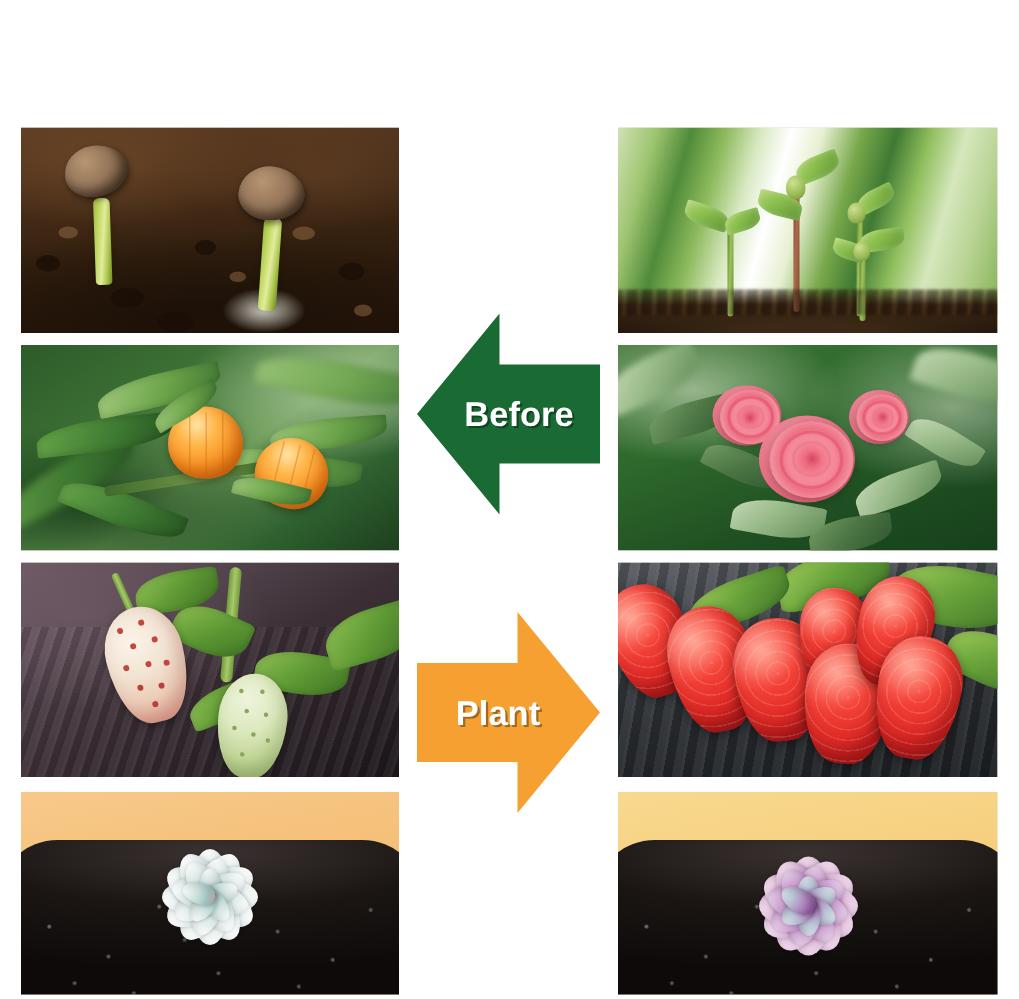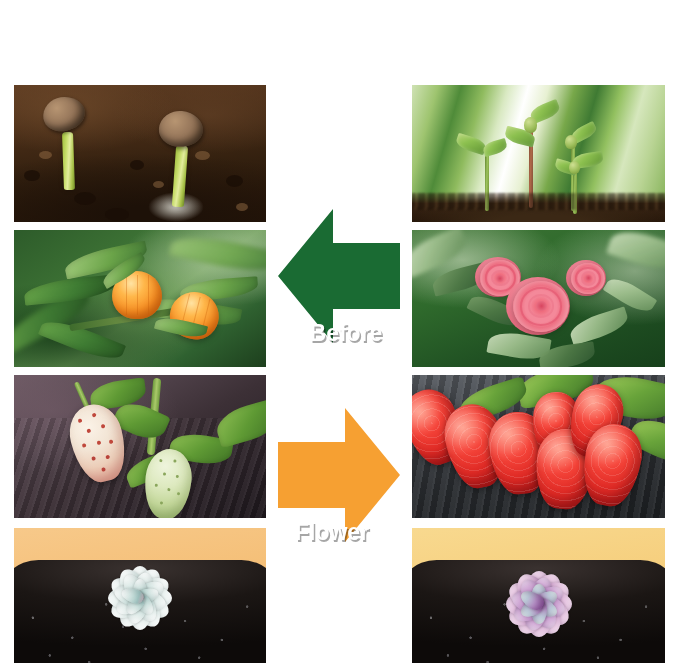--- a/index.html
+++ b/index.html
@@ -353,21 +353,21 @@
 
   
   .s-suc-purple {
     background: linear-gradient(170deg, #f8d98f 0%, #f6cf7e 45%, #f4c974 100%);
   }
 
   
   .arrow {
     position: absolute;
     display: flex;
-    align-items: flex-end;
+    align-items: center;
     justify-content: center;
   }
   .arrow svg { position: absolute; inset: 0; width: 100%; height: 100%; }
   .arrow-text {
     position: relative;
     z-index: 2;
     color: #ffffff;
     font-size: 23px;
     font-weight: bold;
     text-shadow: 1.5px 1.5px 0 rgba(0,0,0,.35);
@@ -644,16 +644,16 @@
     <svg viewBox="0 0 122 142" preserveAspectRatio="none">
       <polygon points="0,71 55,4 55,38 122,38 122,104 55,104 55,138" fill="#1a6b33"></polygon>
     </svg>
     <span class="arrow-text">Before</span>
   </div>
 
   <div class="arrow arrow-after">
     <svg viewBox="0 0 122 142" preserveAspectRatio="none">
       <polygon points="122,71 67,4 67,38 0,38 0,104 67,104 67,138" fill="#f6a032"></polygon>
     </svg>
-    <span class="arrow-text">Flower</span>
+    <span class="arrow-text">Plant</span>
   </div>
 
 </div>
 
 </body></html>

